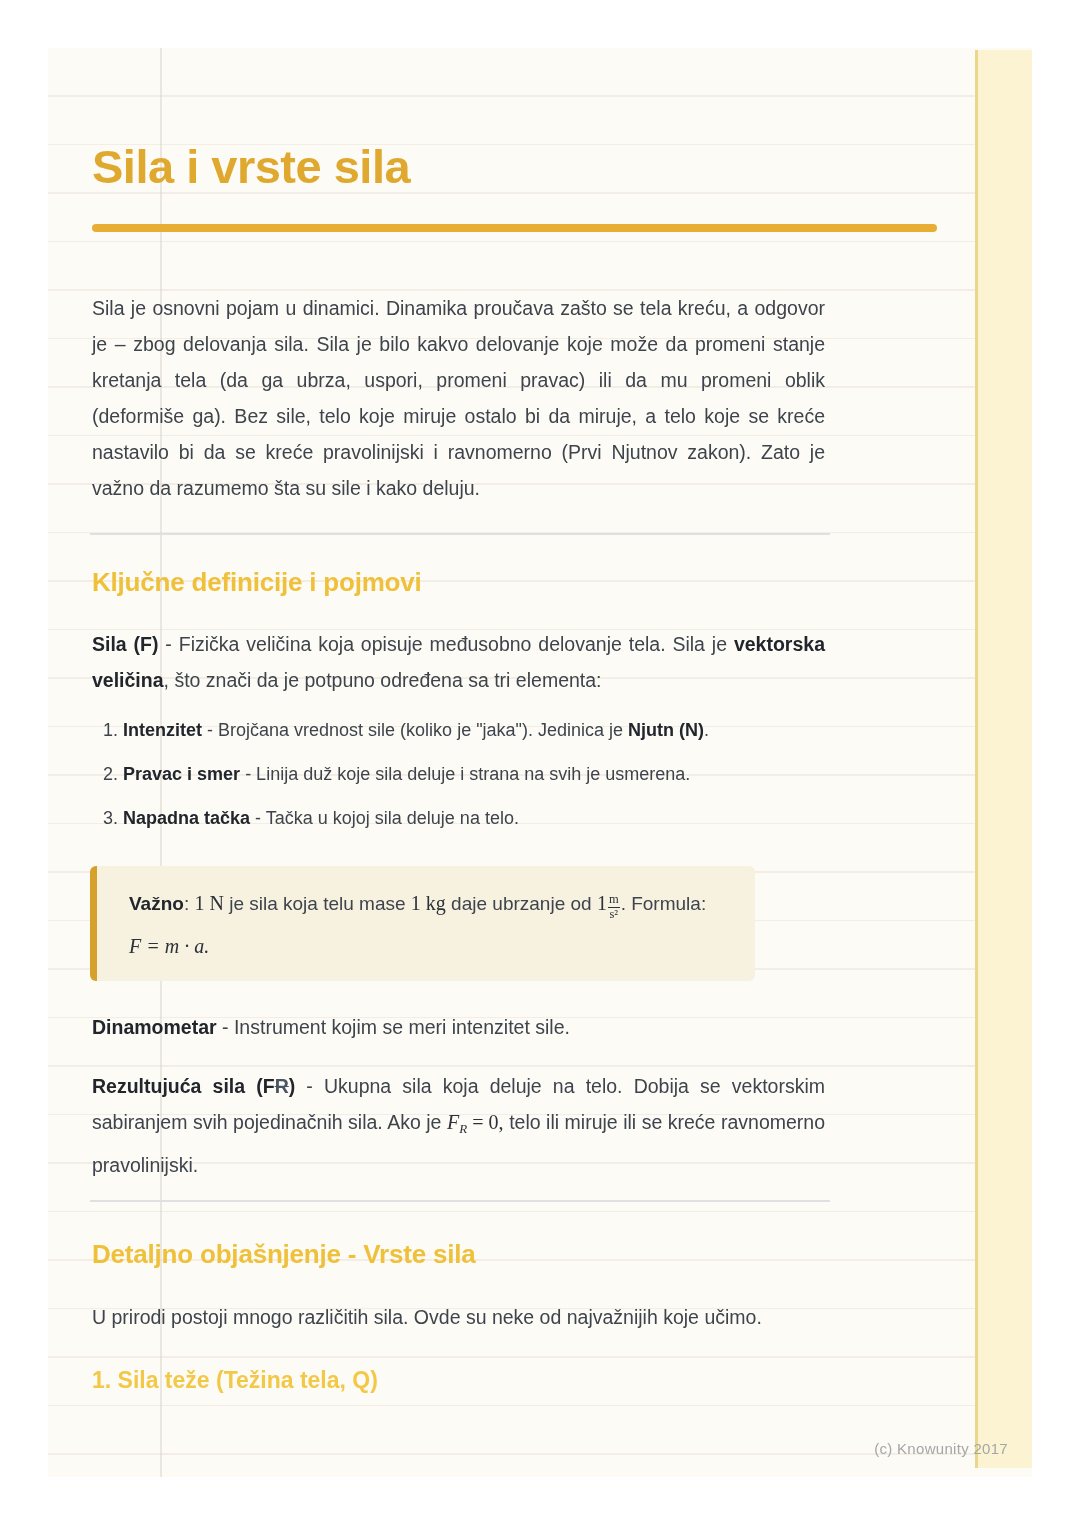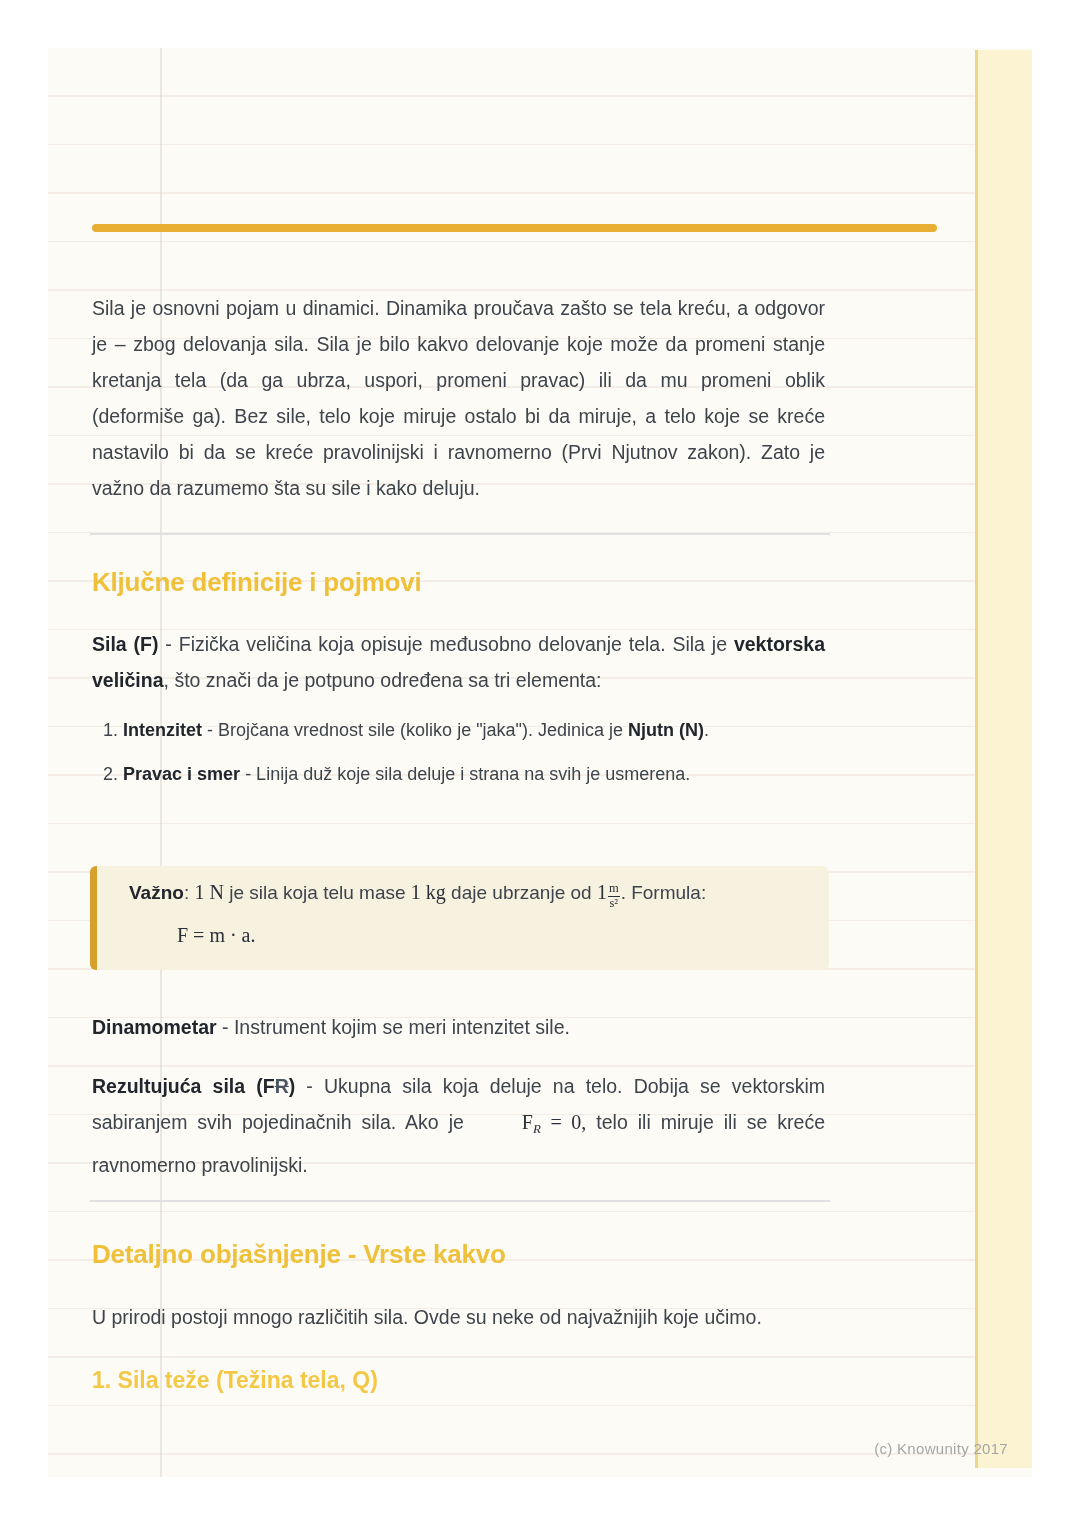--- a/index.html
+++ b/index.html
@@ -55,29 +55,29 @@
     height:2px;background:#E0E0E3;left:42px;width:740px;
   }
   .divider-1{top:485px;}
   .divider-2{top:1152px;}
   b,.bold{font-weight:bold;color:#21262D;margin-top:32px;}
   .list{top:666px;}
   .li{padding-left:11px;line-height:32px;margin-bottom:12px;
       font-size:18px;color:#3E444C;}
   .li .num{color:#3E444C;}
   .callout{
-    top:818px;left:42px;width:739px;box-sizing:border-box;
+    top:818px;left:42px;width:665px;box-sizing:border-box;
     background:#F7F1E0;border-left:7px solid #D6A02C;border-radius:6px;
-    padding:5px 28px 14px 32px;font-size:19px;line-height:42px;color:#3E444C;
+    padding:16px 28px 14px 32px;font-size:19px;line-height:42px;color:#3E444C;
   }
   .math{
     font-family:"Liberation Serif","DejaVu Serif",serif;font-size:20px;
     color:#2B3138;
   }
-  .math-it{margin-left:48px;}
+  .math-it{font-style:italic;}
   .frac{
     display:inline-block;vertical-align:-8px;text-align:center;
     font-family:"Liberation Serif","DejaVu Serif",serif;
     font-size:12.5px;line-height:1.1;color:#2B3138;margin:0 1px;
   }
   .frac .num{display:block;border-bottom:1px solid #2B3138;padding:0 1px;}
   .frac .den{display:block;}
   .formula-line{display:block;font-size:20px;}
   .msub{font-size:13px;vertical-align:-4px;font-style:italic;}
   .struck{text-decoration:line-through;color:#4A5563;font-weight:bold;}
@@ -86,43 +86,45 @@
     z-index:3;letter-spacing:0.3px;
   }
 </style>
 </head>
 <body>
 
 <div class="card">
   <div class="margin-line"></div>
   <div class="stripe"></div>
 
+  <div class="blk page-title">Sila i vrste sila</div>
   <div class="blk title-rule"></div>
 
   <div class="blk body-text p-intro">Sila je osnovni pojam u dinamici. Dinamika proučava zašto se tela kreću, a odgovor je – zbog delovanja sila. Sila je bilo kakvo delovanje koje može da promeni stanje kretanja tela (da ga ubrza, uspori, promeni pravac) ili da mu promeni oblik (deformiše ga). Bez sile, telo koje miruje ostalo bi da miruje, a telo koje se kreće nastavilo bi da se kreće pravolinijski i ravnomerno (Prvi Njutnov zakon). Zato je važno da razumemo šta su sile i kako deluju.</div>
 
   <div class="blk divider divider-1"></div>
 
   <div class="blk h2 h2-defs">Ključne definicije i pojmovi</div>
   <div class="blk body-text p-defs"><b>Sila (F)</b><span> - Fizička veličina koja opisuje međusobno delovanje tela. Sila je </span><b>vektorska veličina</b><span>, što znači da je potpuno određena sa tri elementa:</span></div>
 
   <div class="blk list">
     <div class="li"><span class="num">1.</span> <b>Intenzitet</b><span> - Brojčana vrednost sile (koliko je "jaka"). Jedinica je </span><b>Njutn (N)</b><span>.</span></div>
     <div class="li"><span class="num">2.</span> <b>Pravac i smer</b><span> - Linija duž koje sila deluje i strana na svih je usmerena.</span></div>
+    <div class="li"><span class="num">3.</span> <b>Napadna tačka</b><span> - Tačka u kojoj sila deluje na telo.</span></div>
   </div>
 
   <div class="blk callout">
     <span><b>Važno</b><span>: </span><span class="math">1 N</span><span> je sila koja telu mase </span><span class="math">1 kg</span><span> daje ubrzanje od </span><span class="math">1</span><span class="frac"><span class="num">m</span><span class="den">s²</span></span><span>. Formula:</span></span>
     <span class="math math-it formula-line">F = m · a.</span>
   </div>
 
   <div class="blk body-text noj p-dina"><b>Dinamometar</b><span> - Instrument kojim se meri intenzitet sile.</span></div>
 
   <div class="blk body-text p-rez"><b>Rezultujuća sila (F</b><span class="struck">R</span><b>)</b><span> - Ukupna sila koja deluje na telo. Dobija se vektorskim sabiranjem svih pojedinačnih sila. Ako je </span><span class="math math-it">F</span><span class="math msub">R</span><span class="math"> = 0,</span><span> telo ili miruje ili se kreće ravnomerno pravolinijski.</span></div>
 
   <div class="blk divider divider-2"></div>
 
-  <div class="blk h2 h2-vrste">Detaljno objašnjenje - Vrste kakvo</div>
+  <div class="blk h2 h2-vrste">Detaljno objašnjenje - Vrste sila</div>
   <div class="blk body-text noj p-vrste">U prirodi postoji mnogo različitih sila. Ovde su neke od najvažnijih koje učimo.</div>
   <div class="blk h3">1. Sila teže (Težina tela, Q)</div>
 
   <div class="footer">(c) Knowunity 2017</div>
 </div>
 
 </body></html>

